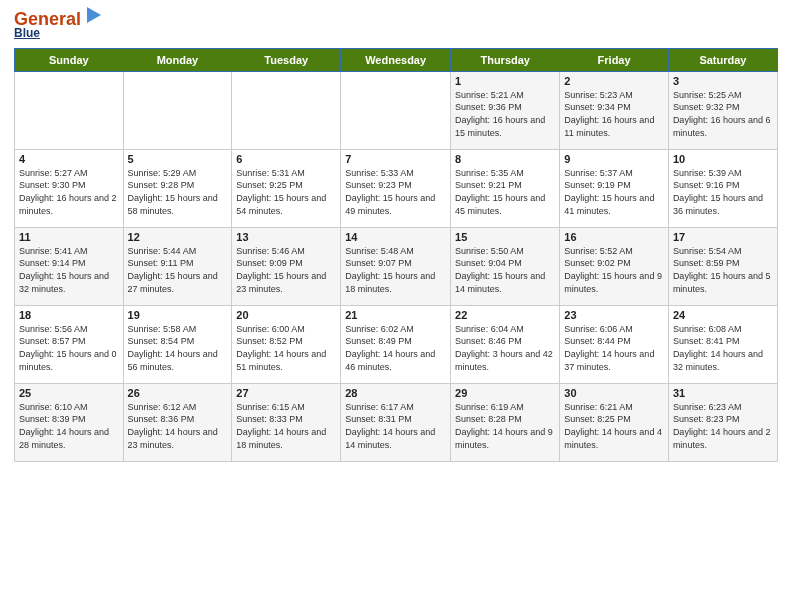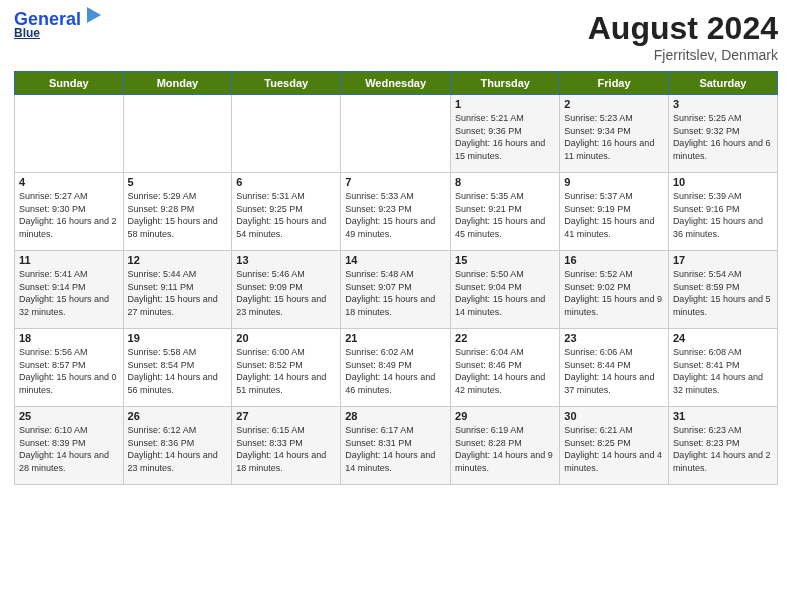--- a/index.html
+++ b/index.html
@@ -89,34 +89,30 @@
   </style>
 </head>
 <body>
 
 <div class="page">
   <div class="header">
     <div class="logo">
       <div>
         <div style="display:flex;align-items:center;">
           <div style="font-size:18px;font-weight:bold;color:#1a3a6b;line-height:1.1;">
-            <span style="color:#1d4ed8;">General</span><span style="color:#4a90d9;">
+            <span style="color:#c2410c;">General</span><span style="color:#4a90d9;">
               
             </span>
           </div>
           <svg width="22" height="22" viewBox="0 0 22 22" style="margin-left:2px;margin-top:-8px;">
             <polygon points="4,18 18,10 4,2" fill="#4a90d9"></polygon>
           </svg>
         </div>
         <div style="font-size:12px;font-weight:bold;color:#1a3a6b;margin-top:-4px;text-decoration:underline;">Blue</div>
       </div>
-    </div>
-    <div class="title-block">
-      <div class="month-year">August 2024</div>
-      <div class="location">Fjerritslev, Denmark</div>
     </div>
   </div>
 
   <table class="calendar">
     <thead>
       <tr>
         <th>Sunday</th>
         <th>Monday</th>
         <th>Tuesday</th>
         <th>Wednesday</th>
@@ -303,21 +299,21 @@
             <div>Sunrise: 6:02 AM</div>
             <div>Sunset: 8:49 PM</div>
             <div>Daylight: 14 hours and 46 minutes.</div>
           </div>
         </td>
           <td>
           <span class="day-num">22</span>
           <div class="day-info">
             <div>Sunrise: 6:04 AM</div>
             <div>Sunset: 8:46 PM</div>
-            <div>Daylight: 14 hours and 42 minutes.</div>
+            <div>Daylight: 3 hours and 42 minutes.</div>
           </div>
         </td>
           <td>
           <span class="day-num">23</span>
           <div class="day-info">
             <div>Sunrise: 6:06 AM</div>
             <div>Sunset: 8:44 PM</div>
             <div>Daylight: 14 hours and 37 minutes.</div>
           </div>
         </td>

